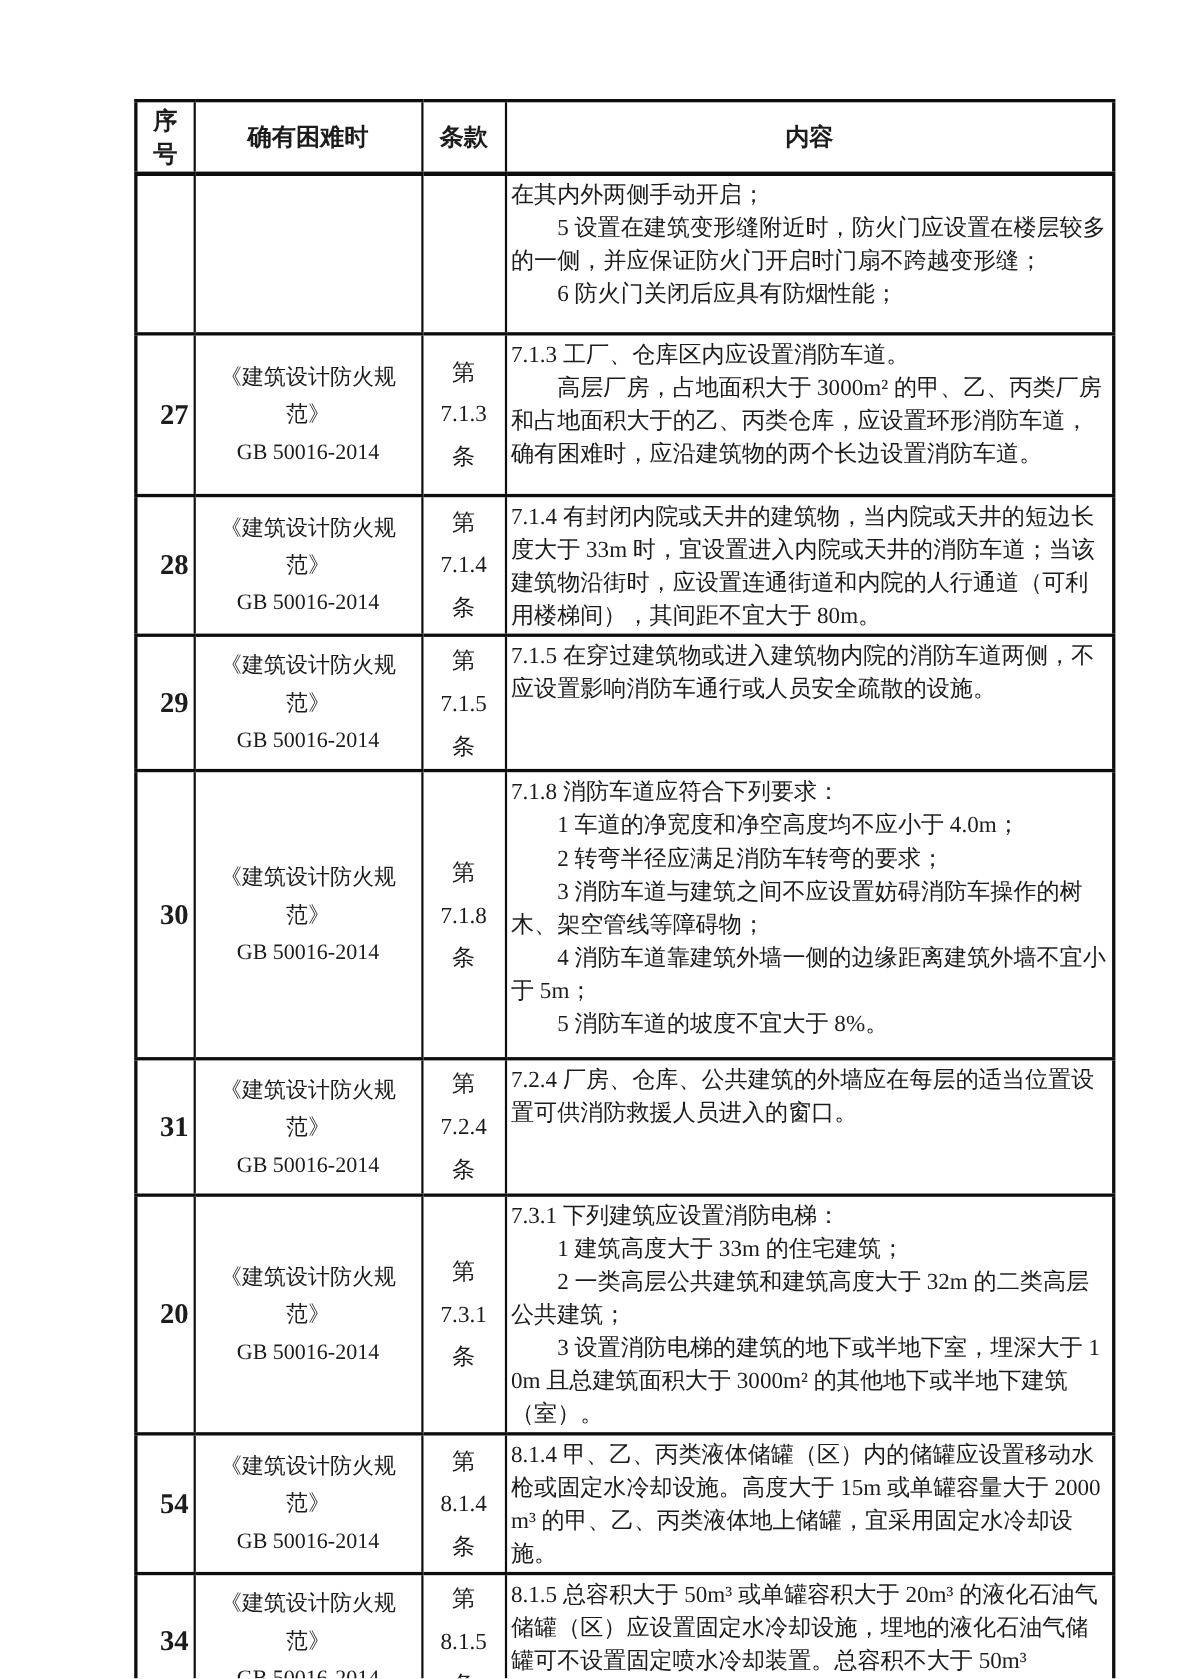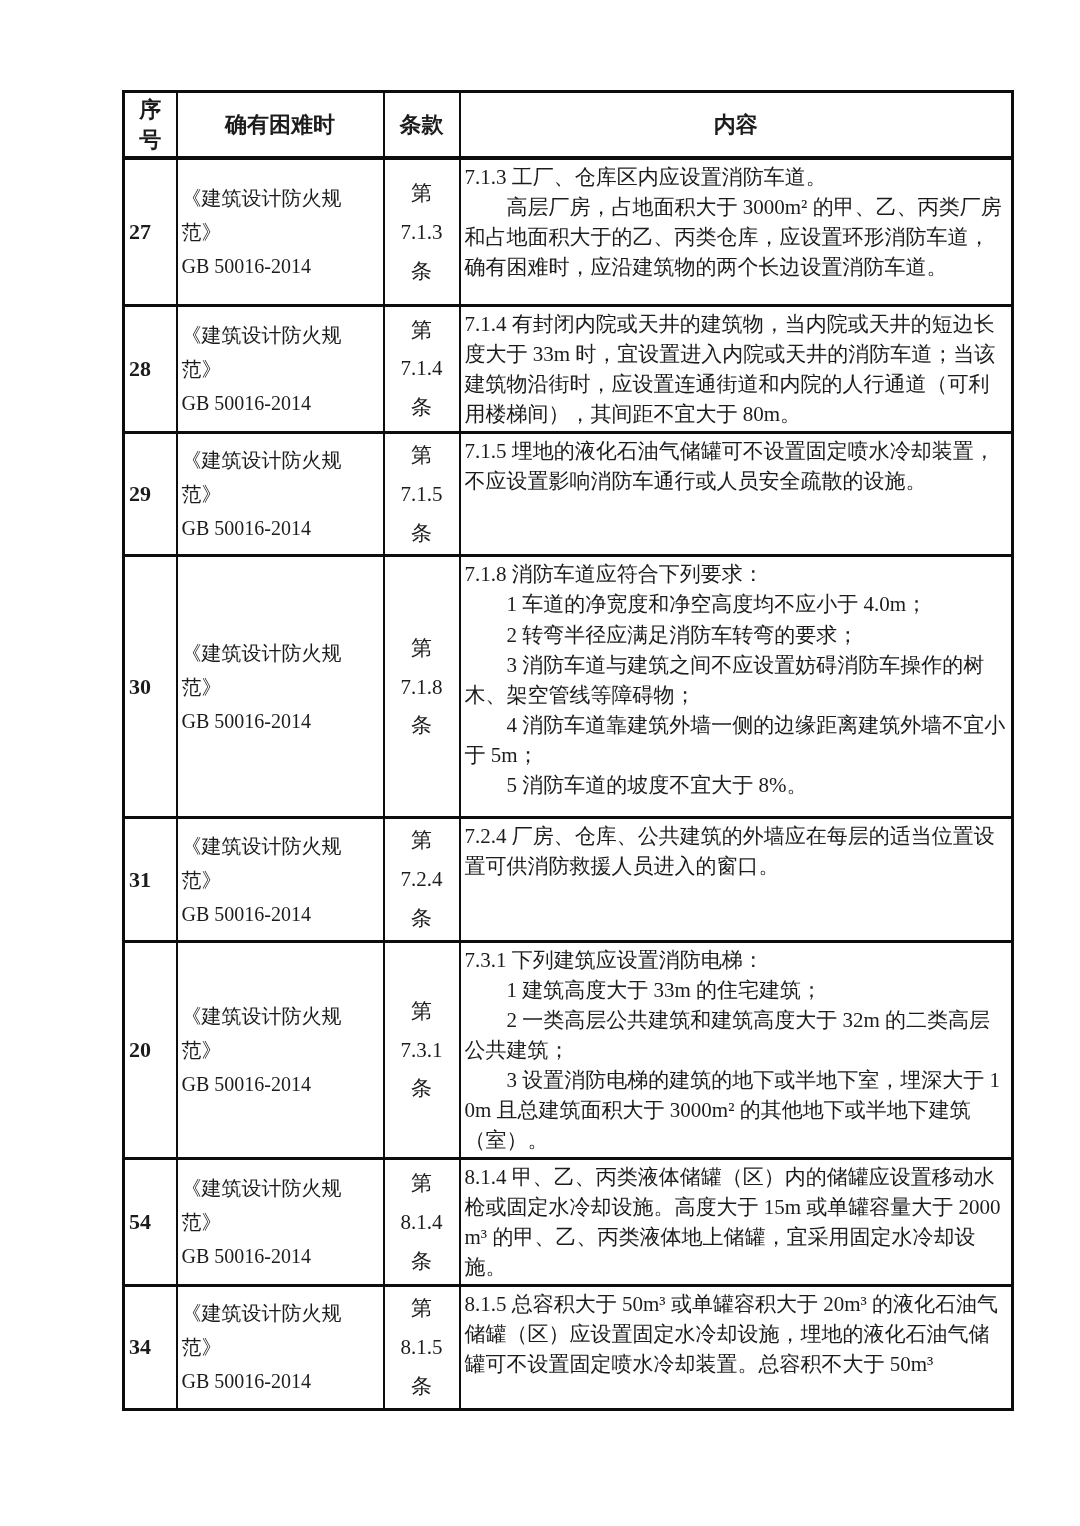--- a/index.html
+++ b/index.html
@@ -35,25 +35,25 @@
   table.std th{
     border-bottom-width:4px;
     font-weight:bold;
     font-size:22px;
     text-align:center;
     vertical-align:middle;
     white-space:pre-line;
     line-height:1.35;
   }
   td.no{
-    text-align:left;vertical-align:middle;
-    font-weight:bold;font-size:22px;
+    text-align:right;vertical-align:middle;
+    font-weight:bold;font-size:26px;
   }
   td.name{
-    vertical-align:middle;
+    text-align:center;vertical-align:middle;
     font-size:20px;line-height:1.7;
     white-space:pre-line;
   }
   td.clause{
     text-align:center;vertical-align:middle;
     font-size:21px;line-height:1.85;
     white-space:pre-line;
   }
   td.content{
     text-align:left;vertical-align:top;
@@ -85,20 +85,28 @@
       <col style="width:553px">
     </colgroup>
     <tbody>
         <tr class="r-head">
       <th>序
 号</th>
       <th>确有困难时</th>
       <th>条款</th>
       <th>内容</th>
     </tr>
+    <tr class="r0">
+      <td class="no"></td>
+      <td class="name"></td>
+      <td class="clause"></td>
+      <td class="content">在其内外两侧手动开启；
+　　5 设置在建筑变形缝附近时，防火门应设置在楼层较多的一侧，并应保证防火门开启时门扇不跨越变形缝；
+　　6 防火门关闭后应具有防烟性能；</td>
+    </tr>
     <tr class="r1">
       <td class="no">27</td>
       <td class="name">《建筑设计防火规范》
 GB 50016-2014</td>
       <td class="clause">第
 7.1.3
 条</td>
       <td class="content">7.1.3 工厂、仓库区内应设置消防车道。
 　　高层厂房，占地面积大于 3000m² 的甲、乙、丙类厂房和占地面积大于的乙、丙类仓库，应设置环形消防车道，确有困难时，应沿建筑物的两个长边设置消防车道。</td>
     </tr>
@@ -111,21 +119,21 @@
 条</td>
       <td class="content">7.1.4 有封闭内院或天井的建筑物，当内院或天井的短边长度大于 33m 时，宜设置进入内院或天井的消防车道；当该建筑物沿街时，应设置连通街道和内院的人行通道（可利用楼梯间），其间距不宜大于 80m。</td>
     </tr>
     <tr class="r3">
       <td class="no">29</td>
       <td class="name">《建筑设计防火规范》
 GB 50016-2014</td>
       <td class="clause">第
 7.1.5
 条</td>
-      <td class="content">7.1.5 埋地的液化石油气储罐可不设置固定喷水冷却装置，不应设置影响消防车通行或人员安全疏散的设施。</td>
+      <td class="content">7.1.5 在穿过建筑物或进入建筑物内院的消防车道两侧，不应设置影响消防车通行或人员安全疏散的设施。</td>
     </tr>
     <tr class="r4">
       <td class="no">30</td>
       <td class="name">《建筑设计防火规范》
 GB 50016-2014</td>
       <td class="clause">第
 7.1.8
 条</td>
       <td class="content">7.1.8 消防车道应符合下列要求：
 　　1 车道的净宽度和净空高度均不应小于 4.0m；

